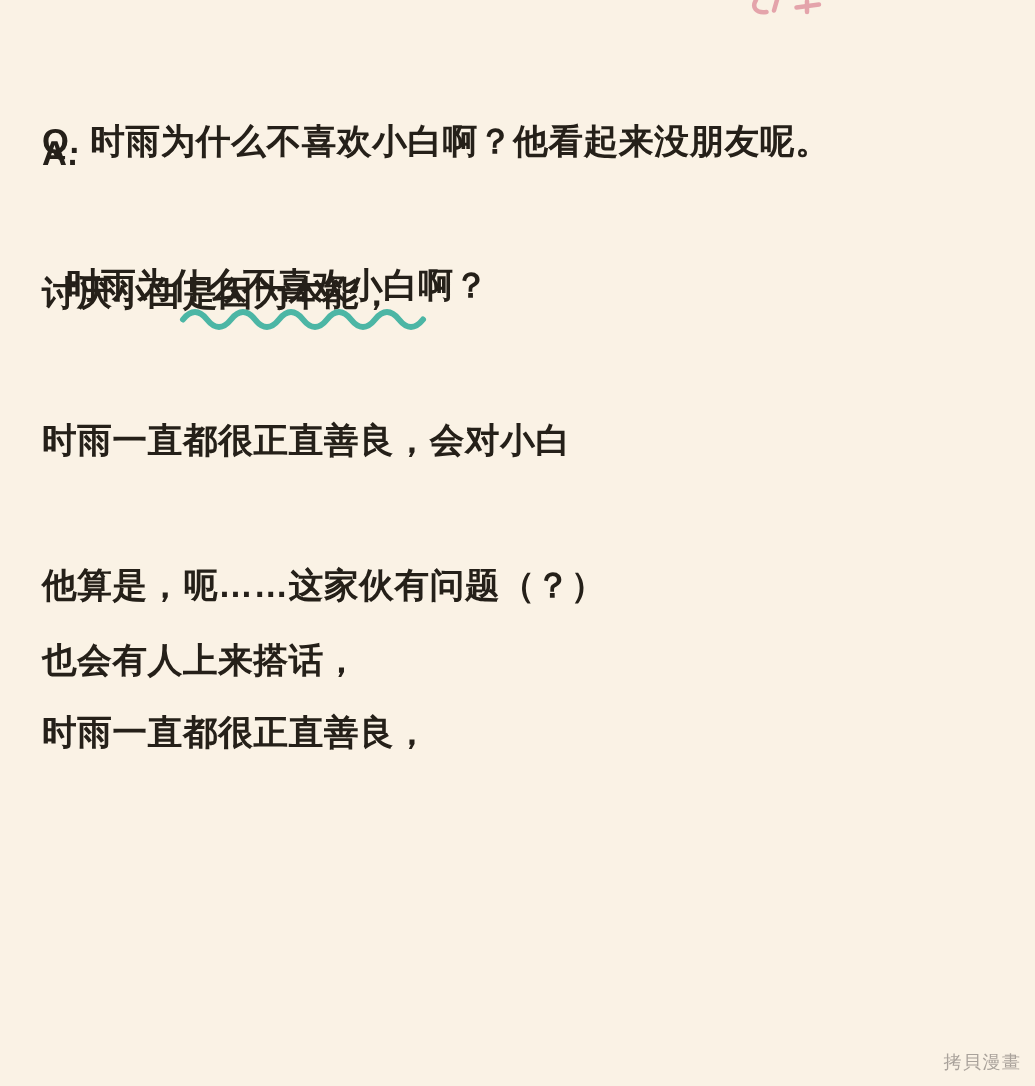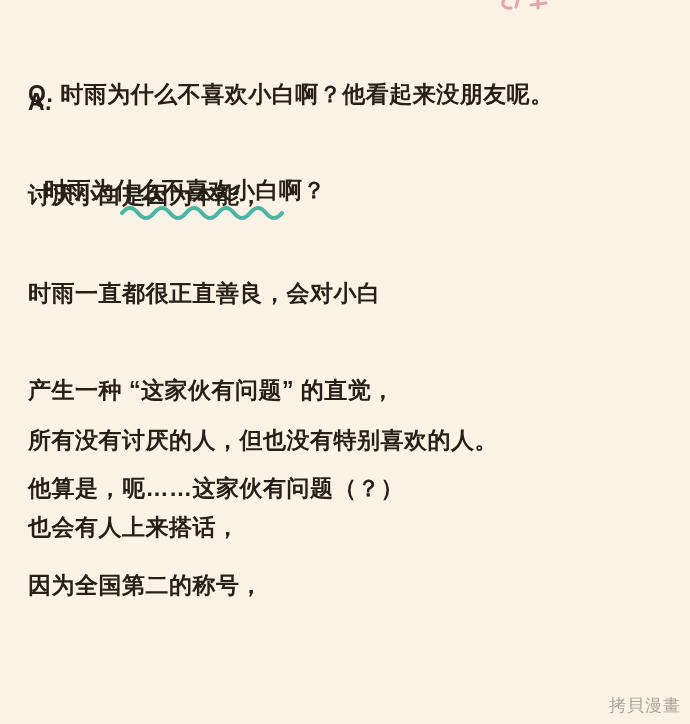--- a/index.html
+++ b/index.html
@@ -79,53 +79,51 @@
   .pink-mark path {
     fill: none;
     stroke: var(--pink);
     stroke-width: 3;
     stroke-linecap: round;
   }
   .watermark {
     position: absolute;
     right: 9px;
     bottom: 7px;
-    font-size: 17px;
+    font-size: 12px;
     font-weight: 400;
     letter-spacing: 1px;
     color: var(--watermark);
   }
 </style>
 </head>
 <body>
 
 <div class="page">
 
   <div class="q-block txt">
     <div>Q. 时雨为什么不喜欢小白啊？他看起来没朋友呢。</div>
     <div class="q-line2">时雨为什么不喜欢小白啊？</div>
   </div>
 
   <div class="a-label txt">A.</div>
 
   <div class="para1 txt">
     <div>讨厌小白是因为本能，</div>
     <div>时雨一直都很正直善良，会对小白</div>
-    <div><span>产生一种 “</span><span>这家伙有问题</span><span>” 的直觉，</span></div>
     <div>他算是，呃……这家伙有问题（？）</div>
-    <div>因为全国第二的称号，</div>
+    <div>时雨一直都很正直善良，</div>
     
   </div>
 
   <svg class="wave-svg" viewBox="0 0 178 20" aria-hidden="true">
     <path d="M3,12 q8,-10 16,0 t16,0 t16,0 t16,0 t16,0 t16,0 t16,0 t16,0 t16,0 t16,0"></path>
   </svg>
 
   <div class="para2 txt">
-    <div>所有没有讨厌的人，但也没有特别喜欢的人。</div>
     <div>也会有人上来搭话，</div>
     
     
     
   </div>
 
   <svg class="pink-mark" viewBox="0 0 64 12" aria-hidden="true">
     <path d="M8,0 C5,5 8,9 15,8"></path>
     <path d="M22,0 L20,7"></path>
     <path d="M42,1 L42,8"></path>

